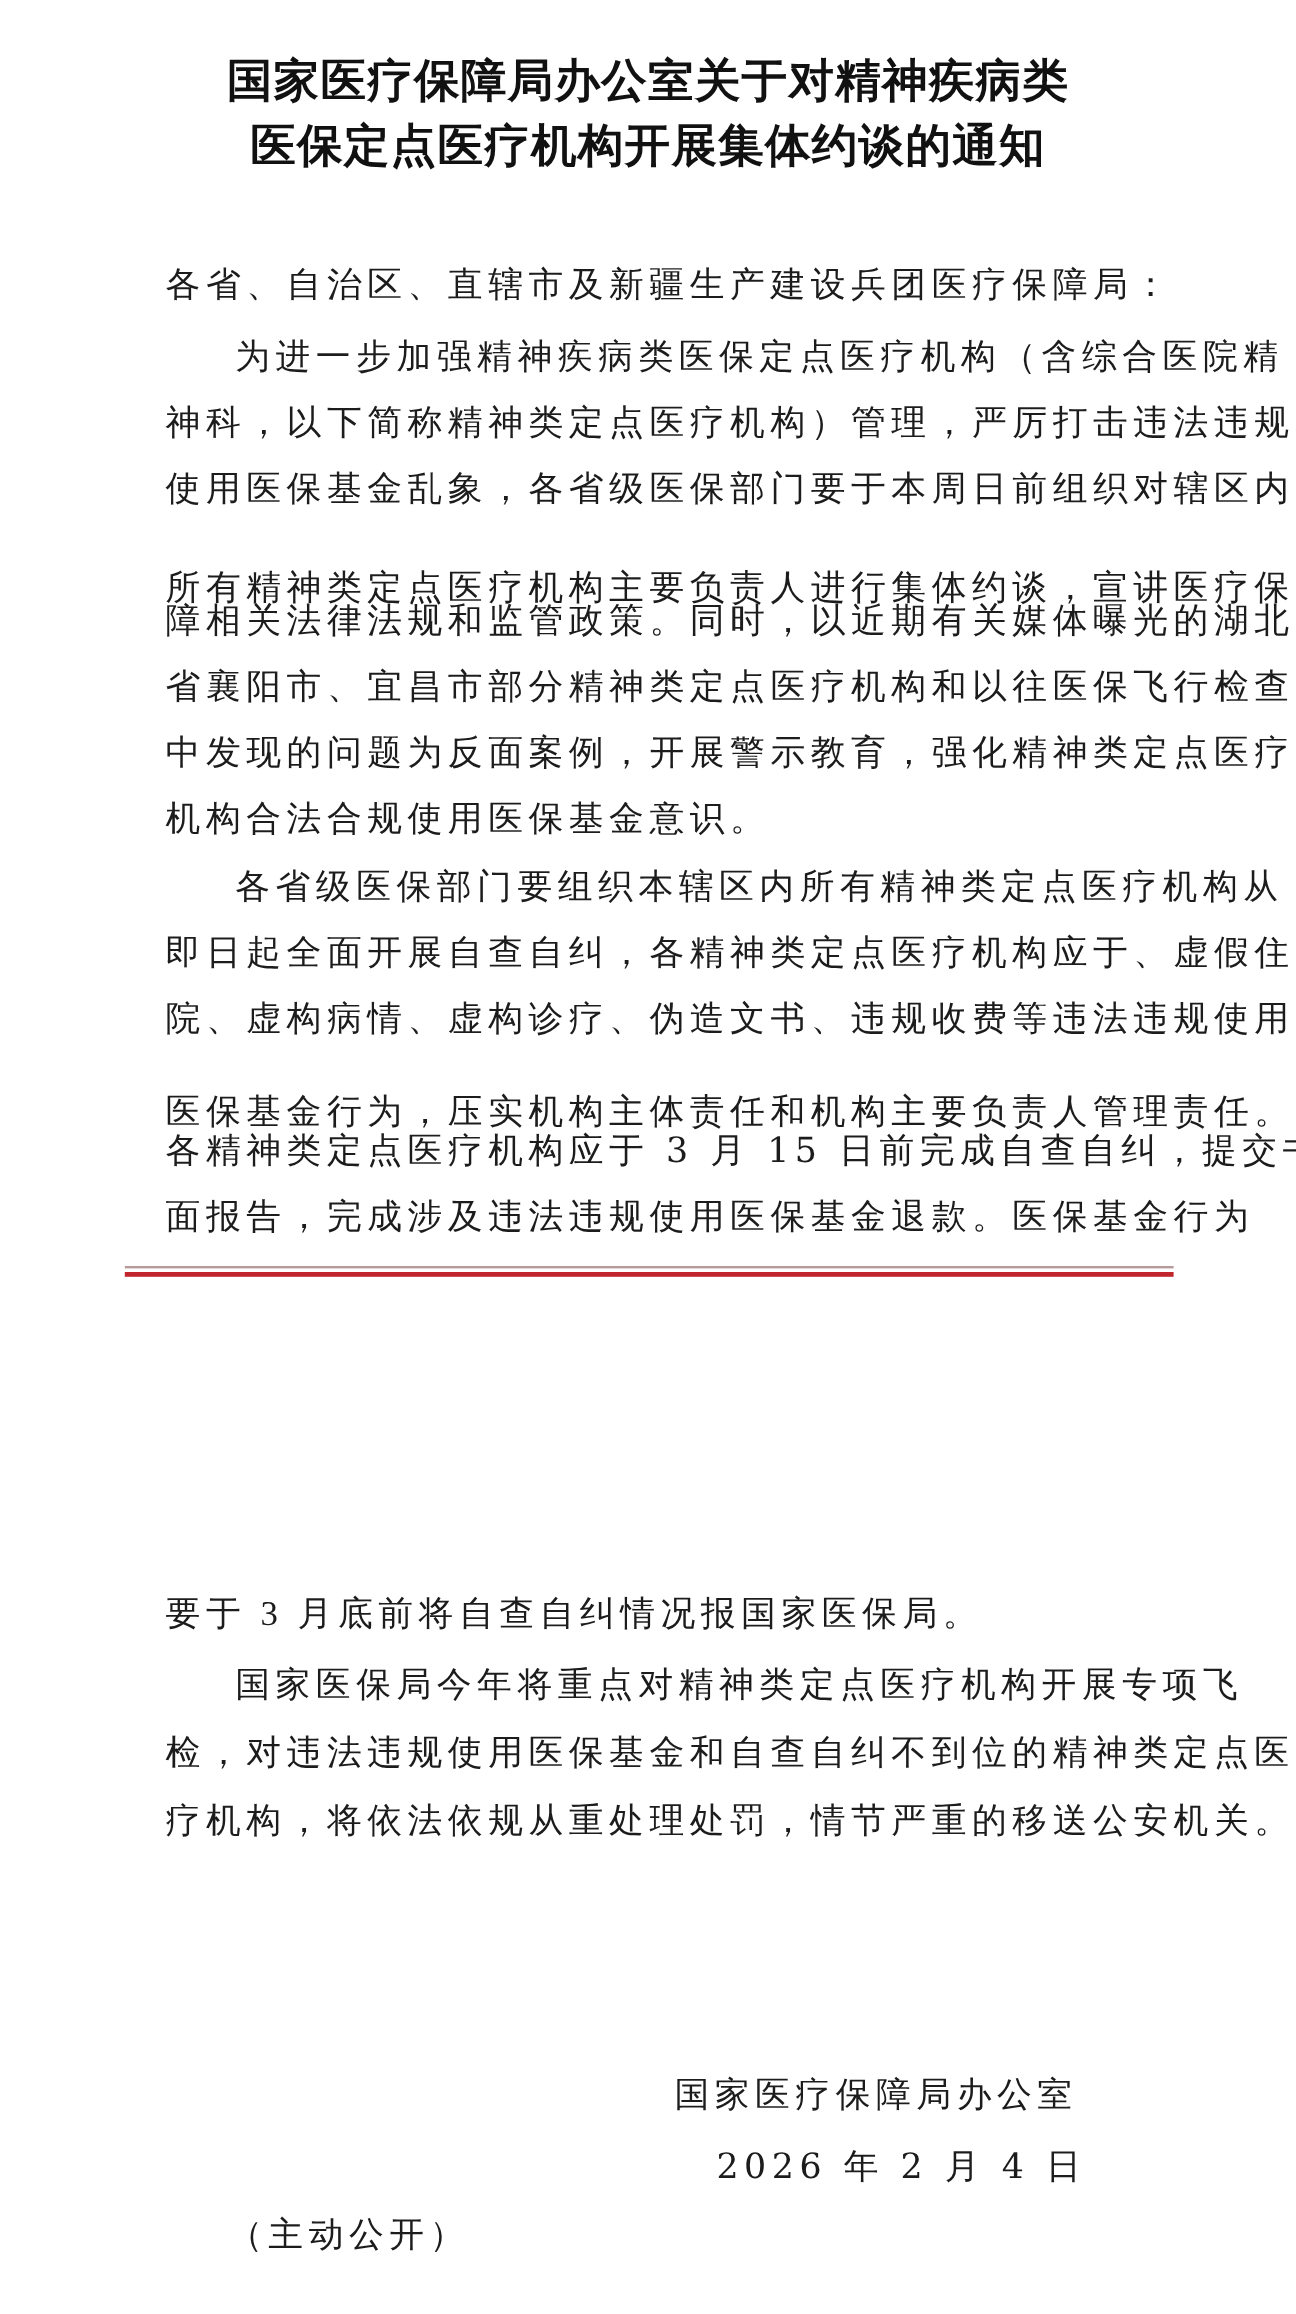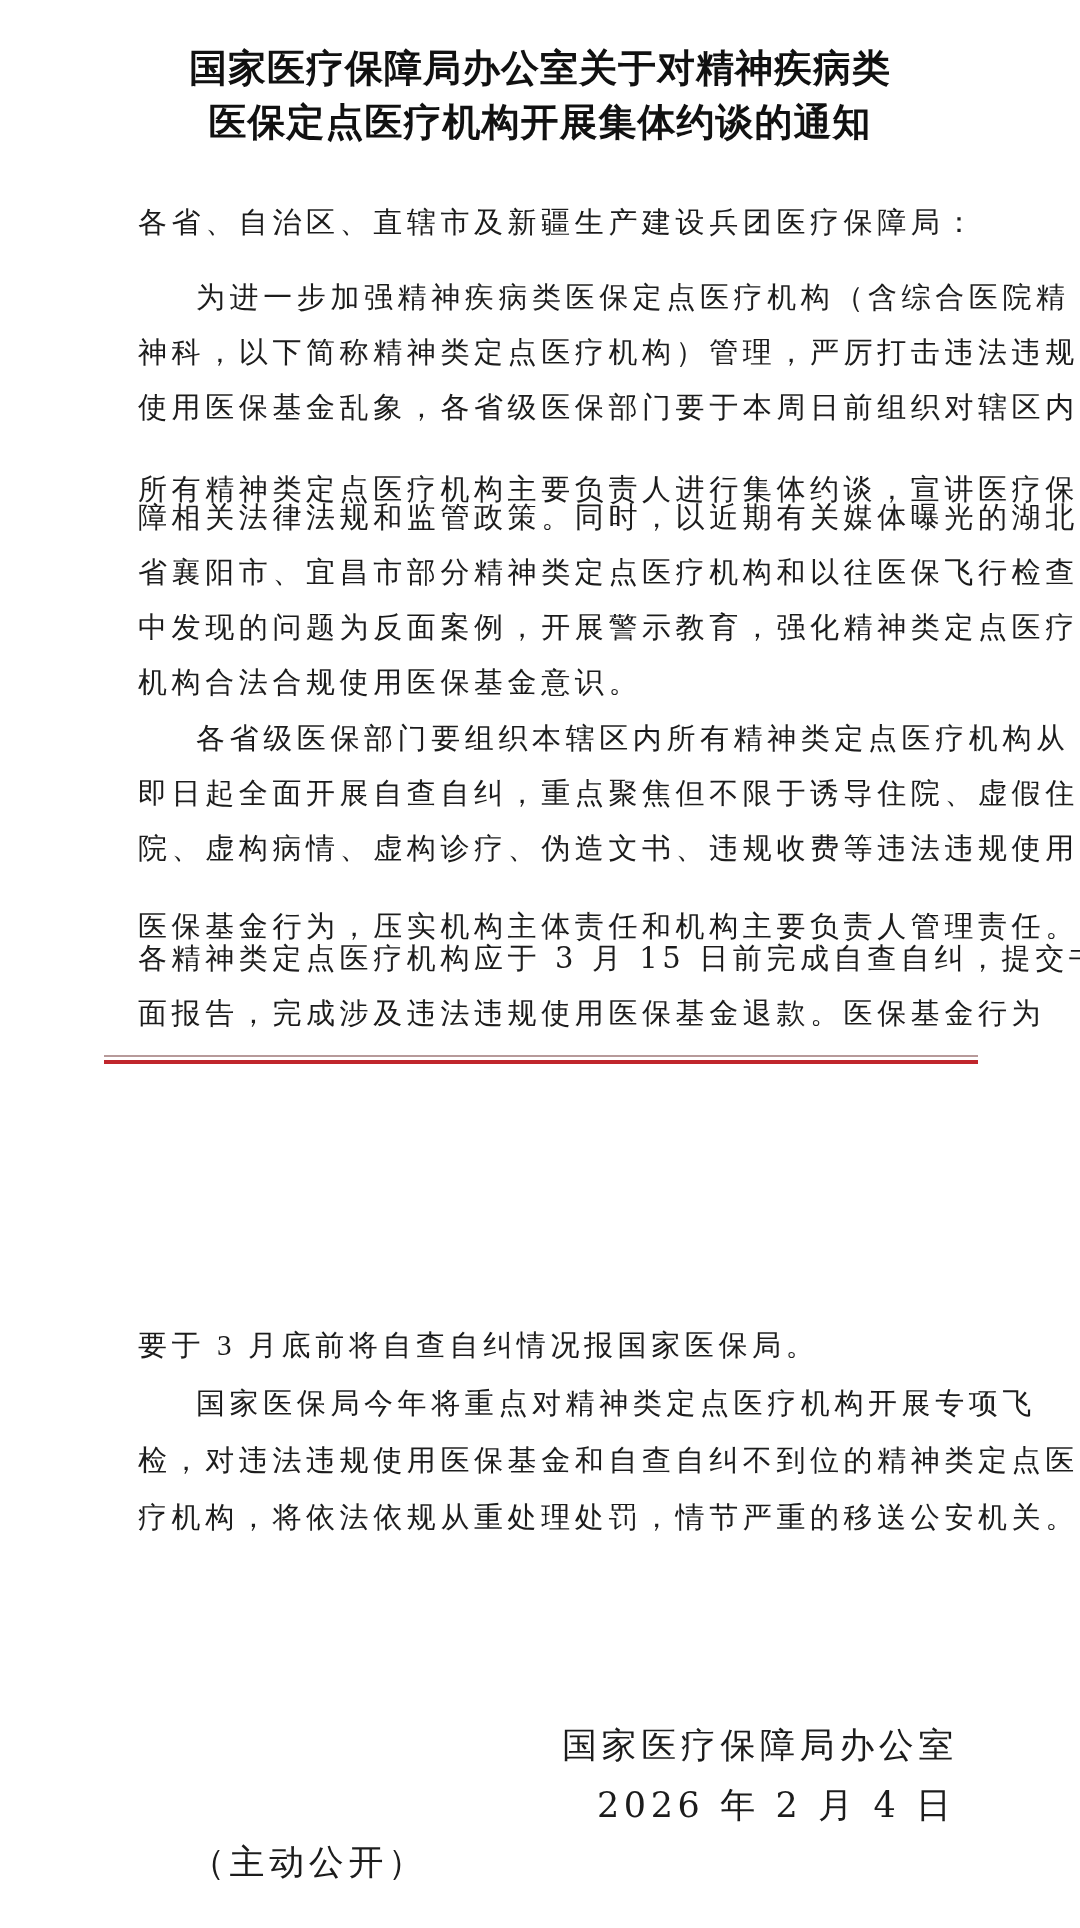--- a/index.html
+++ b/index.html
@@ -7,42 +7,42 @@
       font-family: "DejaVu Serif", "Liberation Serif", serif; color: #1a1a1a; }
     .page { position: absolute; inset: 0; }
     .title-line { position: absolute; left: 0; width: 1080px; text-align: center;
       font-family: Liberation Sans, sans-serif; font-weight: bold;
       font-size: 38px; letter-spacing: 1px; color: #111; line-height: 48px; }
     .body-line { position: absolute; left: 138px; width: 810px; font-size: 29px;
       line-height: 40px; letter-spacing: 4.6px; white-space: nowrap; color: #1c1c1c; }
     .indent { padding-left: 58px; }
     .rule-thin { position: absolute; left: 104px; width: 874px; top: 1055px; height: 2px; background: #b79a9a; }
     .rule-thick { position: absolute; left: 104px; width: 874px; top: 1060px; height: 4px; background: #c0262c; }
-    .sign { position: absolute; font-size: 35px; line-height: 40px; letter-spacing: 4.6px; white-space: nowrap; color: #1c1c1c; }
+    .sign { position: absolute; font-size: 29px; line-height: 40px; letter-spacing: 4.6px; white-space: nowrap; color: #1c1c1c; }
   </style>
 </head>
 <body>
 
 <div class="page">
   <div class="title-line" style="top:44px;">国家医疗保障局办公室关于对精神疾病类</div>
   <div class="title-line" style="top:98px;">医保定点医疗机构开展集体约谈的通知</div>
 
-  <div class="body-line" style="top:202px;">各省、自治区、直辖市及新疆生产建设兵团医疗保障局：</div>
+  <div class="body-line" style="top:217px;">各省、自治区、直辖市及新疆生产建设兵团医疗保障局：</div>
 
   <div class="body-line indent" style="top:277px;">为进一步加强精神疾病类医保定点医疗机构（含综合医院精</div>
   <div class="body-line" style="top:332px;">神科，以下简称精神类定点医疗机构）管理，严厉打击违法违规</div>
   <div class="body-line" style="top:387px;">使用医保基金乱象，各省级医保部门要于本周日前组织对辖区内</div>
   <div class="body-line" style="top:442px;margin-top:27px;">所有精神类定点医疗机构主要负责人进行集体约谈，宣讲医疗保</div>
   <div class="body-line" style="top:497px;">障相关法律法规和监管政策。同时，以近期有关媒体曝光的湖北</div>
   <div class="body-line" style="top:552px;">省襄阳市、宜昌市部分精神类定点医疗机构和以往医保飞行检查</div>
   <div class="body-line" style="top:607px;">中发现的问题为反面案例，开展警示教育，强化精神类定点医疗</div>
   <div class="body-line" style="top:662px;">机构合法合规使用医保基金意识。</div>
 
   <div class="body-line indent" style="top:718px;">各省级医保部门要组织本辖区内所有精神类定点医疗机构从</div>
-  <div class="body-line" style="top:773px;">即日起全面开展自查自纠，重点聚焦但不限于诱导住院、虚假住</div>
+  <div class="body-line" style="top:773px;">即日起全面开展自查自纠，各精神类定点医疗机构应于、虚假住</div>
   <div class="body-line" style="top:828px;">院、虚构病情、虚构诊疗、伪造文书、违规收费等违法违规使用</div>
   <div class="body-line" style="top:882px;margin-top:24px;">医保基金行为，压实机构主体责任和机构主要负责人管理责任。</div>
   <div class="body-line" style="top:938px;">各精神类定点医疗机构应于 3 月 15 日前完成自查自纠，提交书</div>
   <div class="body-line" style="top:993px;">面报告，完成涉及违法违规使用医保基金退款。医保基金行为</div>
 
   <div class="rule-thin"></div>
   <div class="rule-thick"></div>
 
   <div class="body-line" style="top:1325px;font-family:Liberation Serif, serif;">要于 3 月底前将自查自纠情况报国家医保局。</div>
   <div class="body-line indent" style="top:1383px;">国家医保局今年将重点对精神类定点医疗机构开展专项飞</div>

